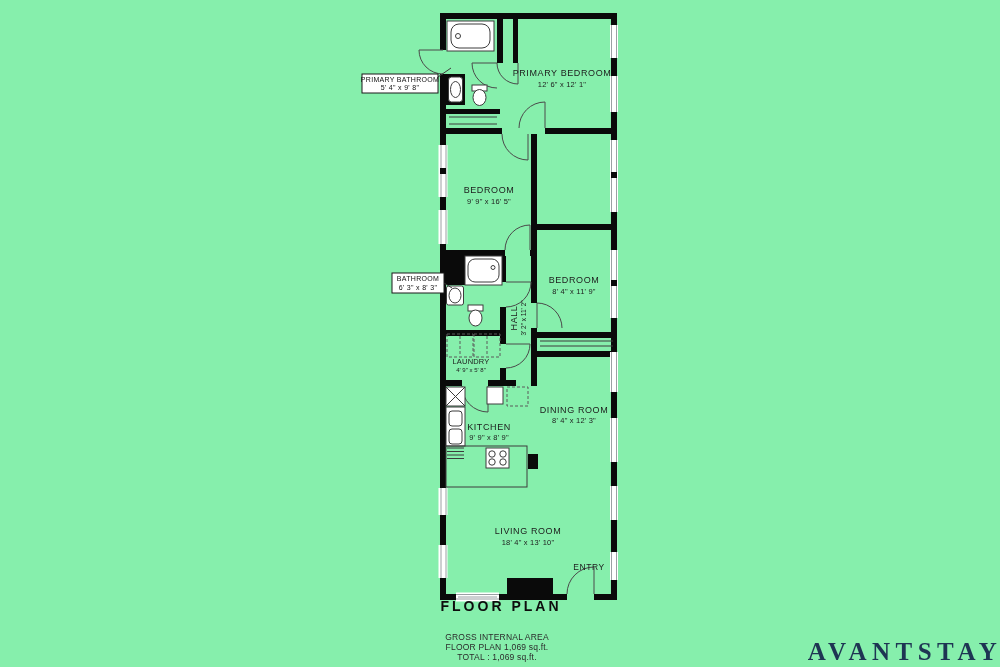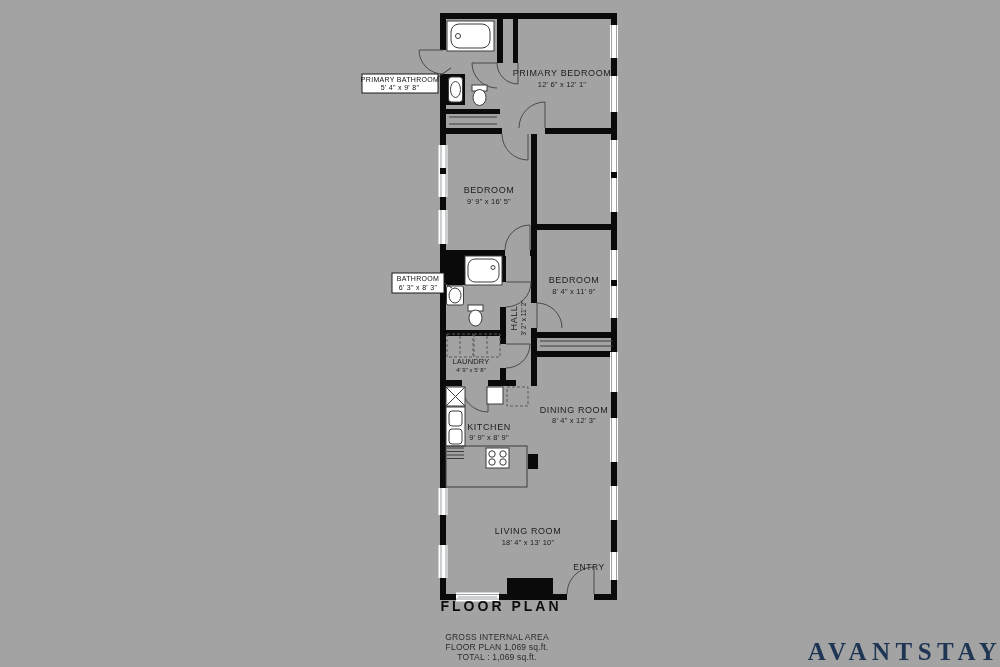--- a/index.html
+++ b/index.html
@@ -1,16 +1,16 @@
 <!DOCTYPE html>
 <html><head>
 <meta charset="utf-8">
 <style>
   html,body{margin:0;padding:0;background:#ffffff;}
-  .canvas{position:relative;width:1000px;height:667px;background:#a3a3a3;overflow:hidden;
+  .canvas{position:relative;width:1000px;height:667px;background:#86efac;overflow:hidden;
           font-family:"Liberation Sans",sans-serif;}
   svg{display:block;}
   .wall{fill:#0a0a0a;}
   .winr{fill:#ffffff;}
   .winl{stroke:#9aa0a3;stroke-width:1;fill:none;}
   .fx{fill:#ffffff;stroke:#3c3c3c;stroke-width:1;}
   .fxl{stroke:#3c3c3c;stroke-width:1;fill:none;}
   .dsh{fill:none;stroke:#5a5a5a;stroke-width:1;stroke-dasharray:3,2;}
   .door{fill:none;stroke:#4a4a4a;stroke-width:1;}
   .rname{font:9px "Liberation Sans",sans-serif;letter-spacing:.6px;fill:#1c1c1c;text-anchor:middle;}

